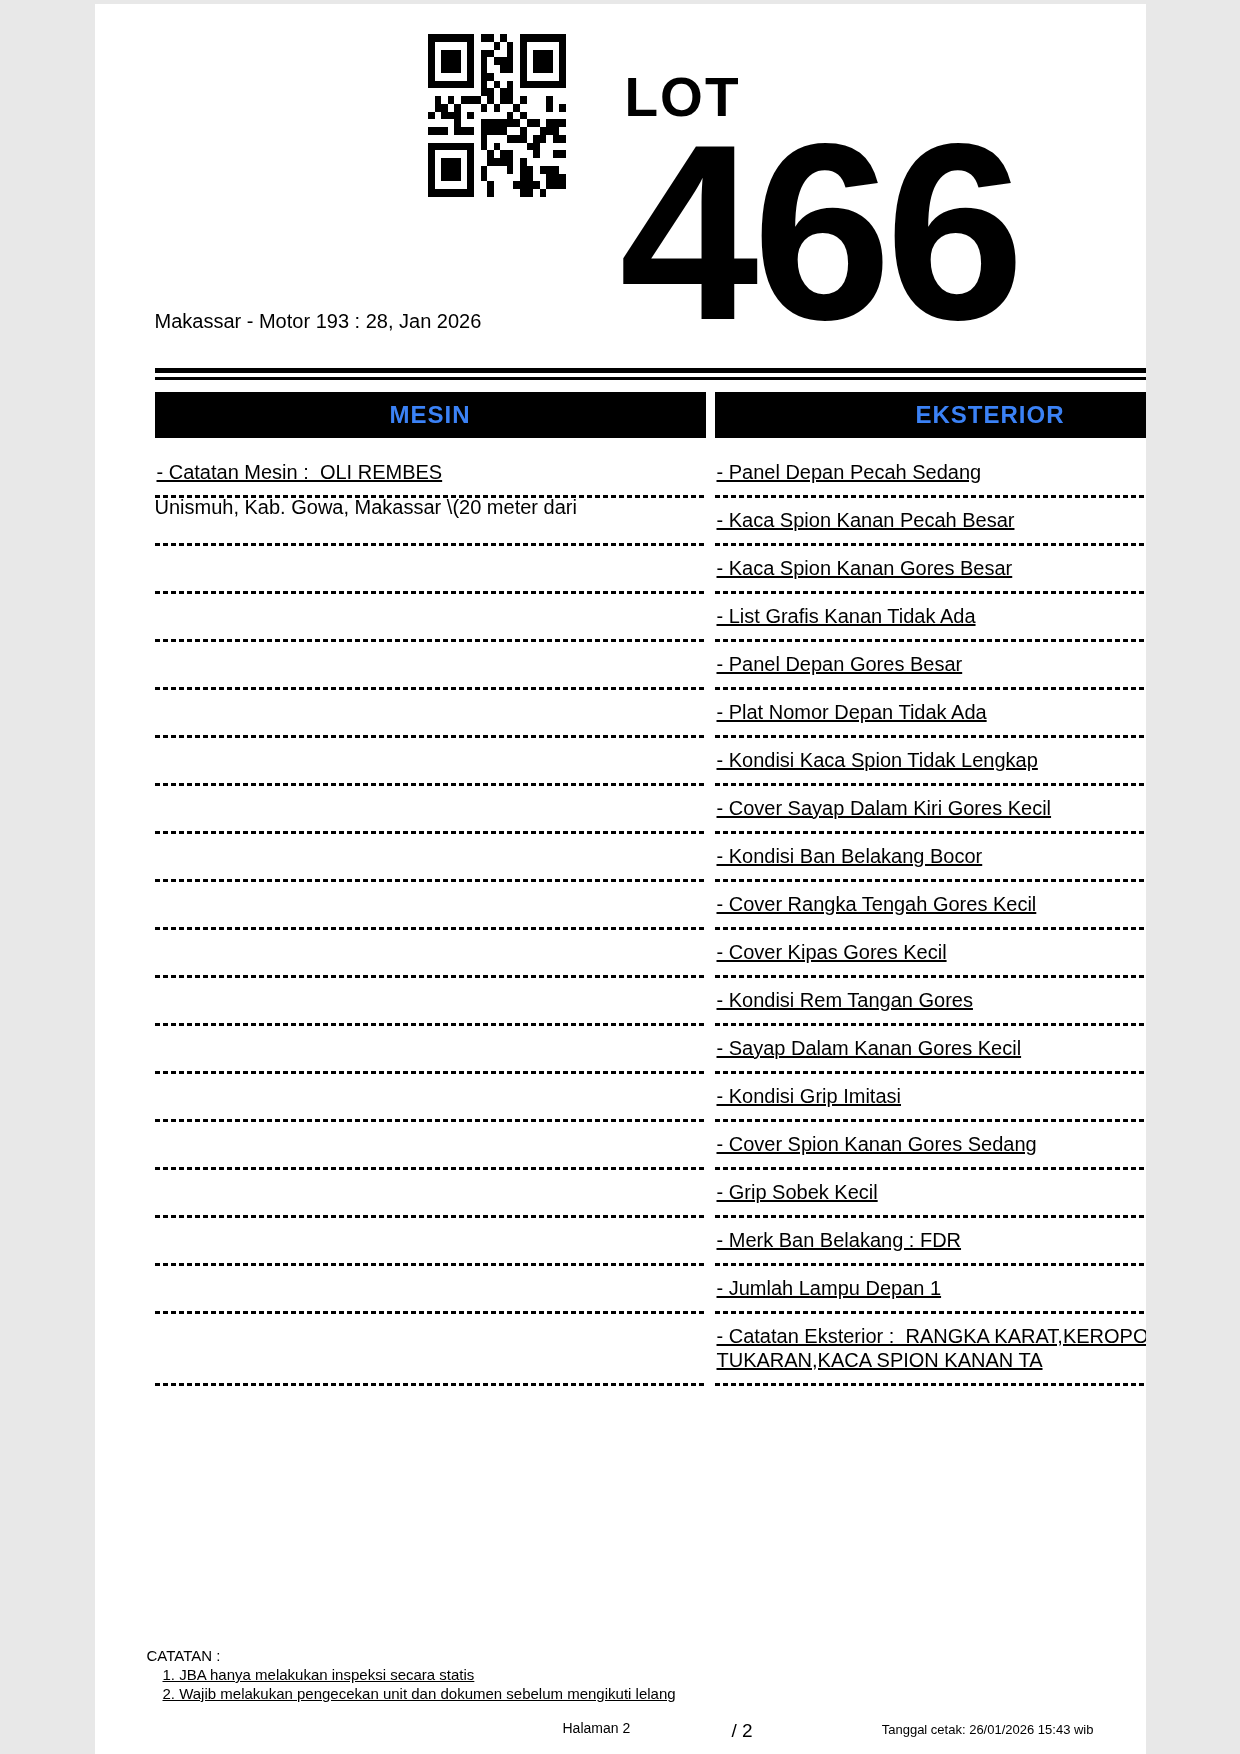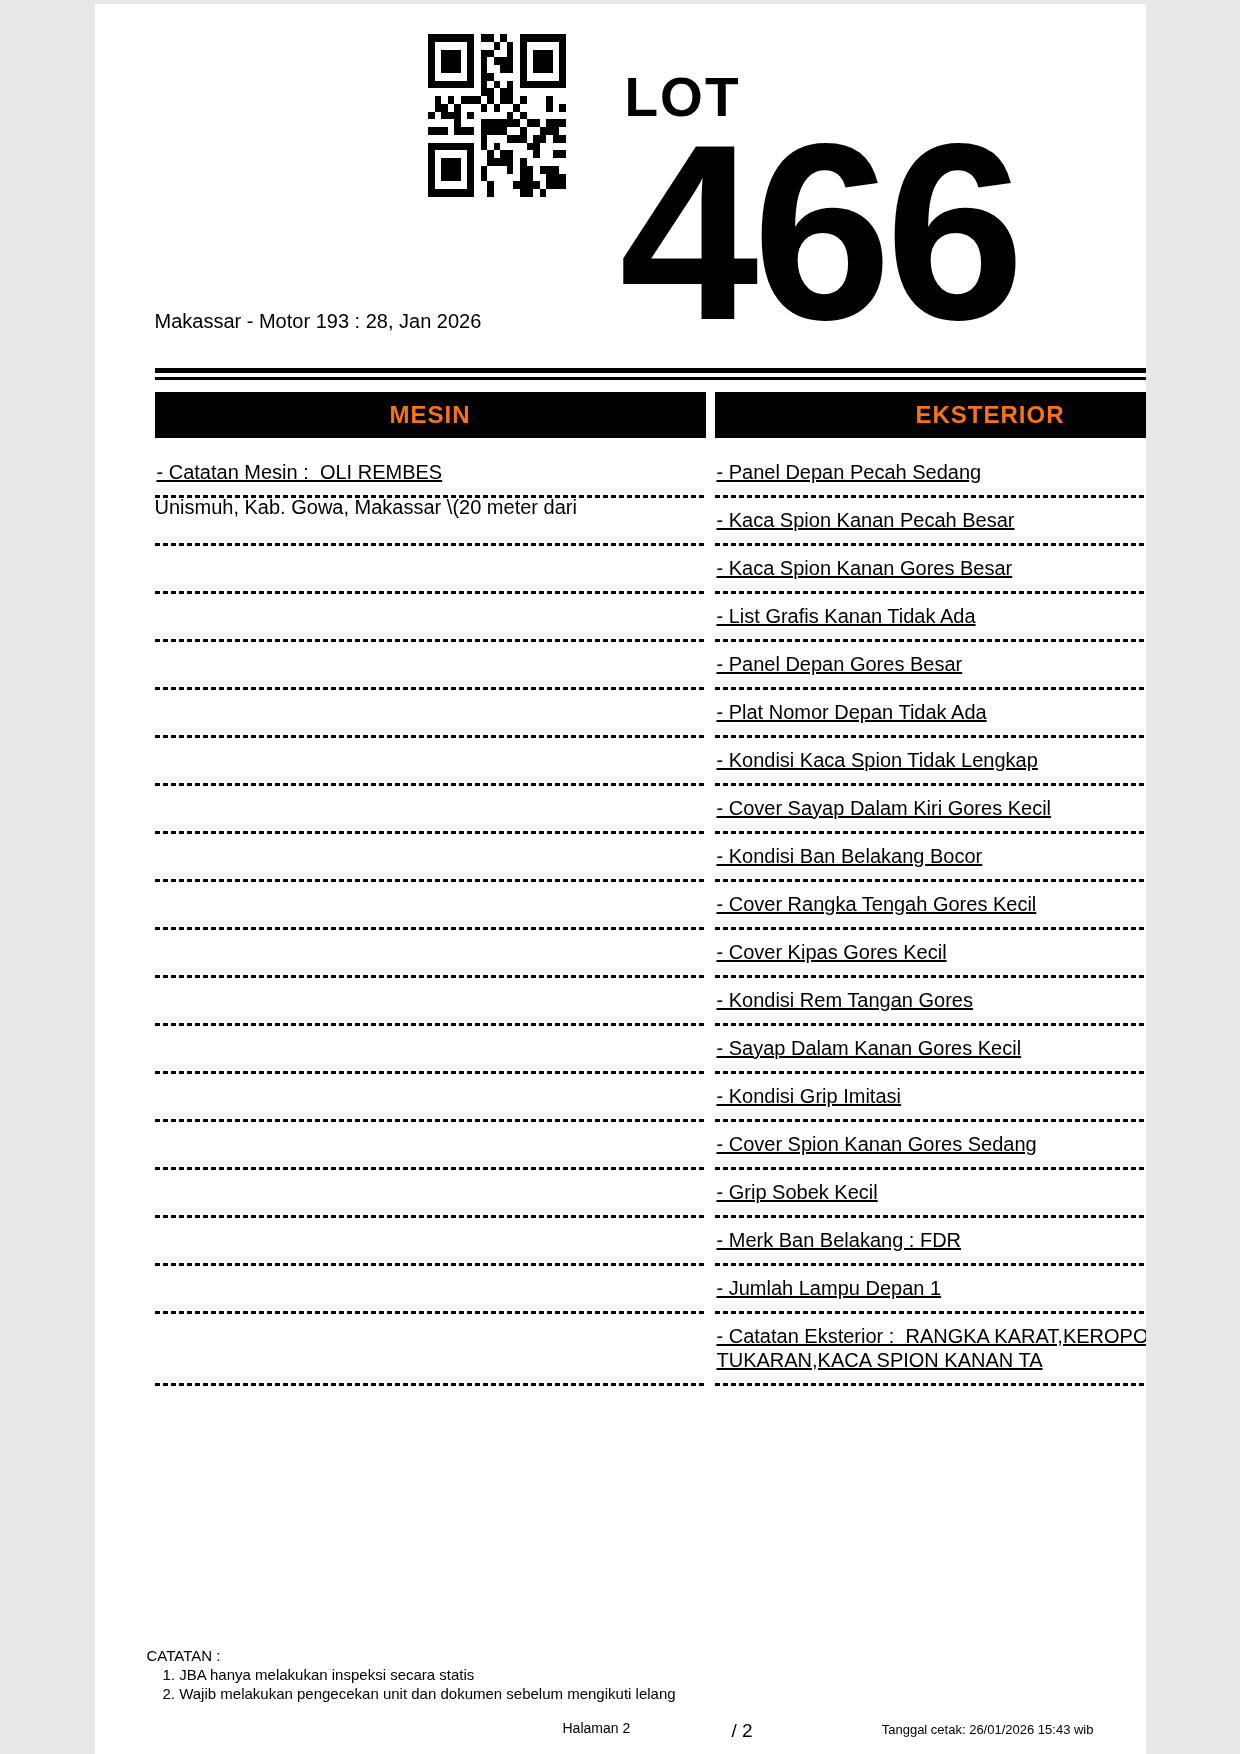--- a/index.html
+++ b/index.html
@@ -67,21 +67,21 @@
   
   .table { position: absolute; left: 60px; top: 388px; width: 1111px; }
   .thead {
     display: grid;
     grid-template-columns: 551px 551px;
     column-gap: 9px;
   }
   .th {
     height: 46px;
     background: #000000;
-    color: #f97316;
+    color: #3b82f6;
     font-size: 24px;
     font-weight: bold;
     display: flex;
     align-items: center;
     justify-content: center;
     letter-spacing: 1px;
   }
   .tbody {
     display: grid;
     grid-template-columns: 551px 551px;
@@ -106,21 +106,21 @@
   }
 
   
   .catatan {
     position: absolute;
     left: 52px;
     top: 1642px;
     font-size: 15px;
     line-height: 19px;
   }
-  .catatan .note { margin-left: 16px; }
+  .catatan .note { margin-left: 16px; text-decoration: underline; }
 
   .page-num   { position: absolute; left: 468px; top: 1716px; font-size: 14px; }
   .page-total { position: absolute; left: 637px; top: 1716px; font-size: 19px; }
   .print-date { position: absolute; right: 52px; top: 1718px; font-size: 13px; }
 </style>
 </head>
 <body>
 
 <div class="page">
 

